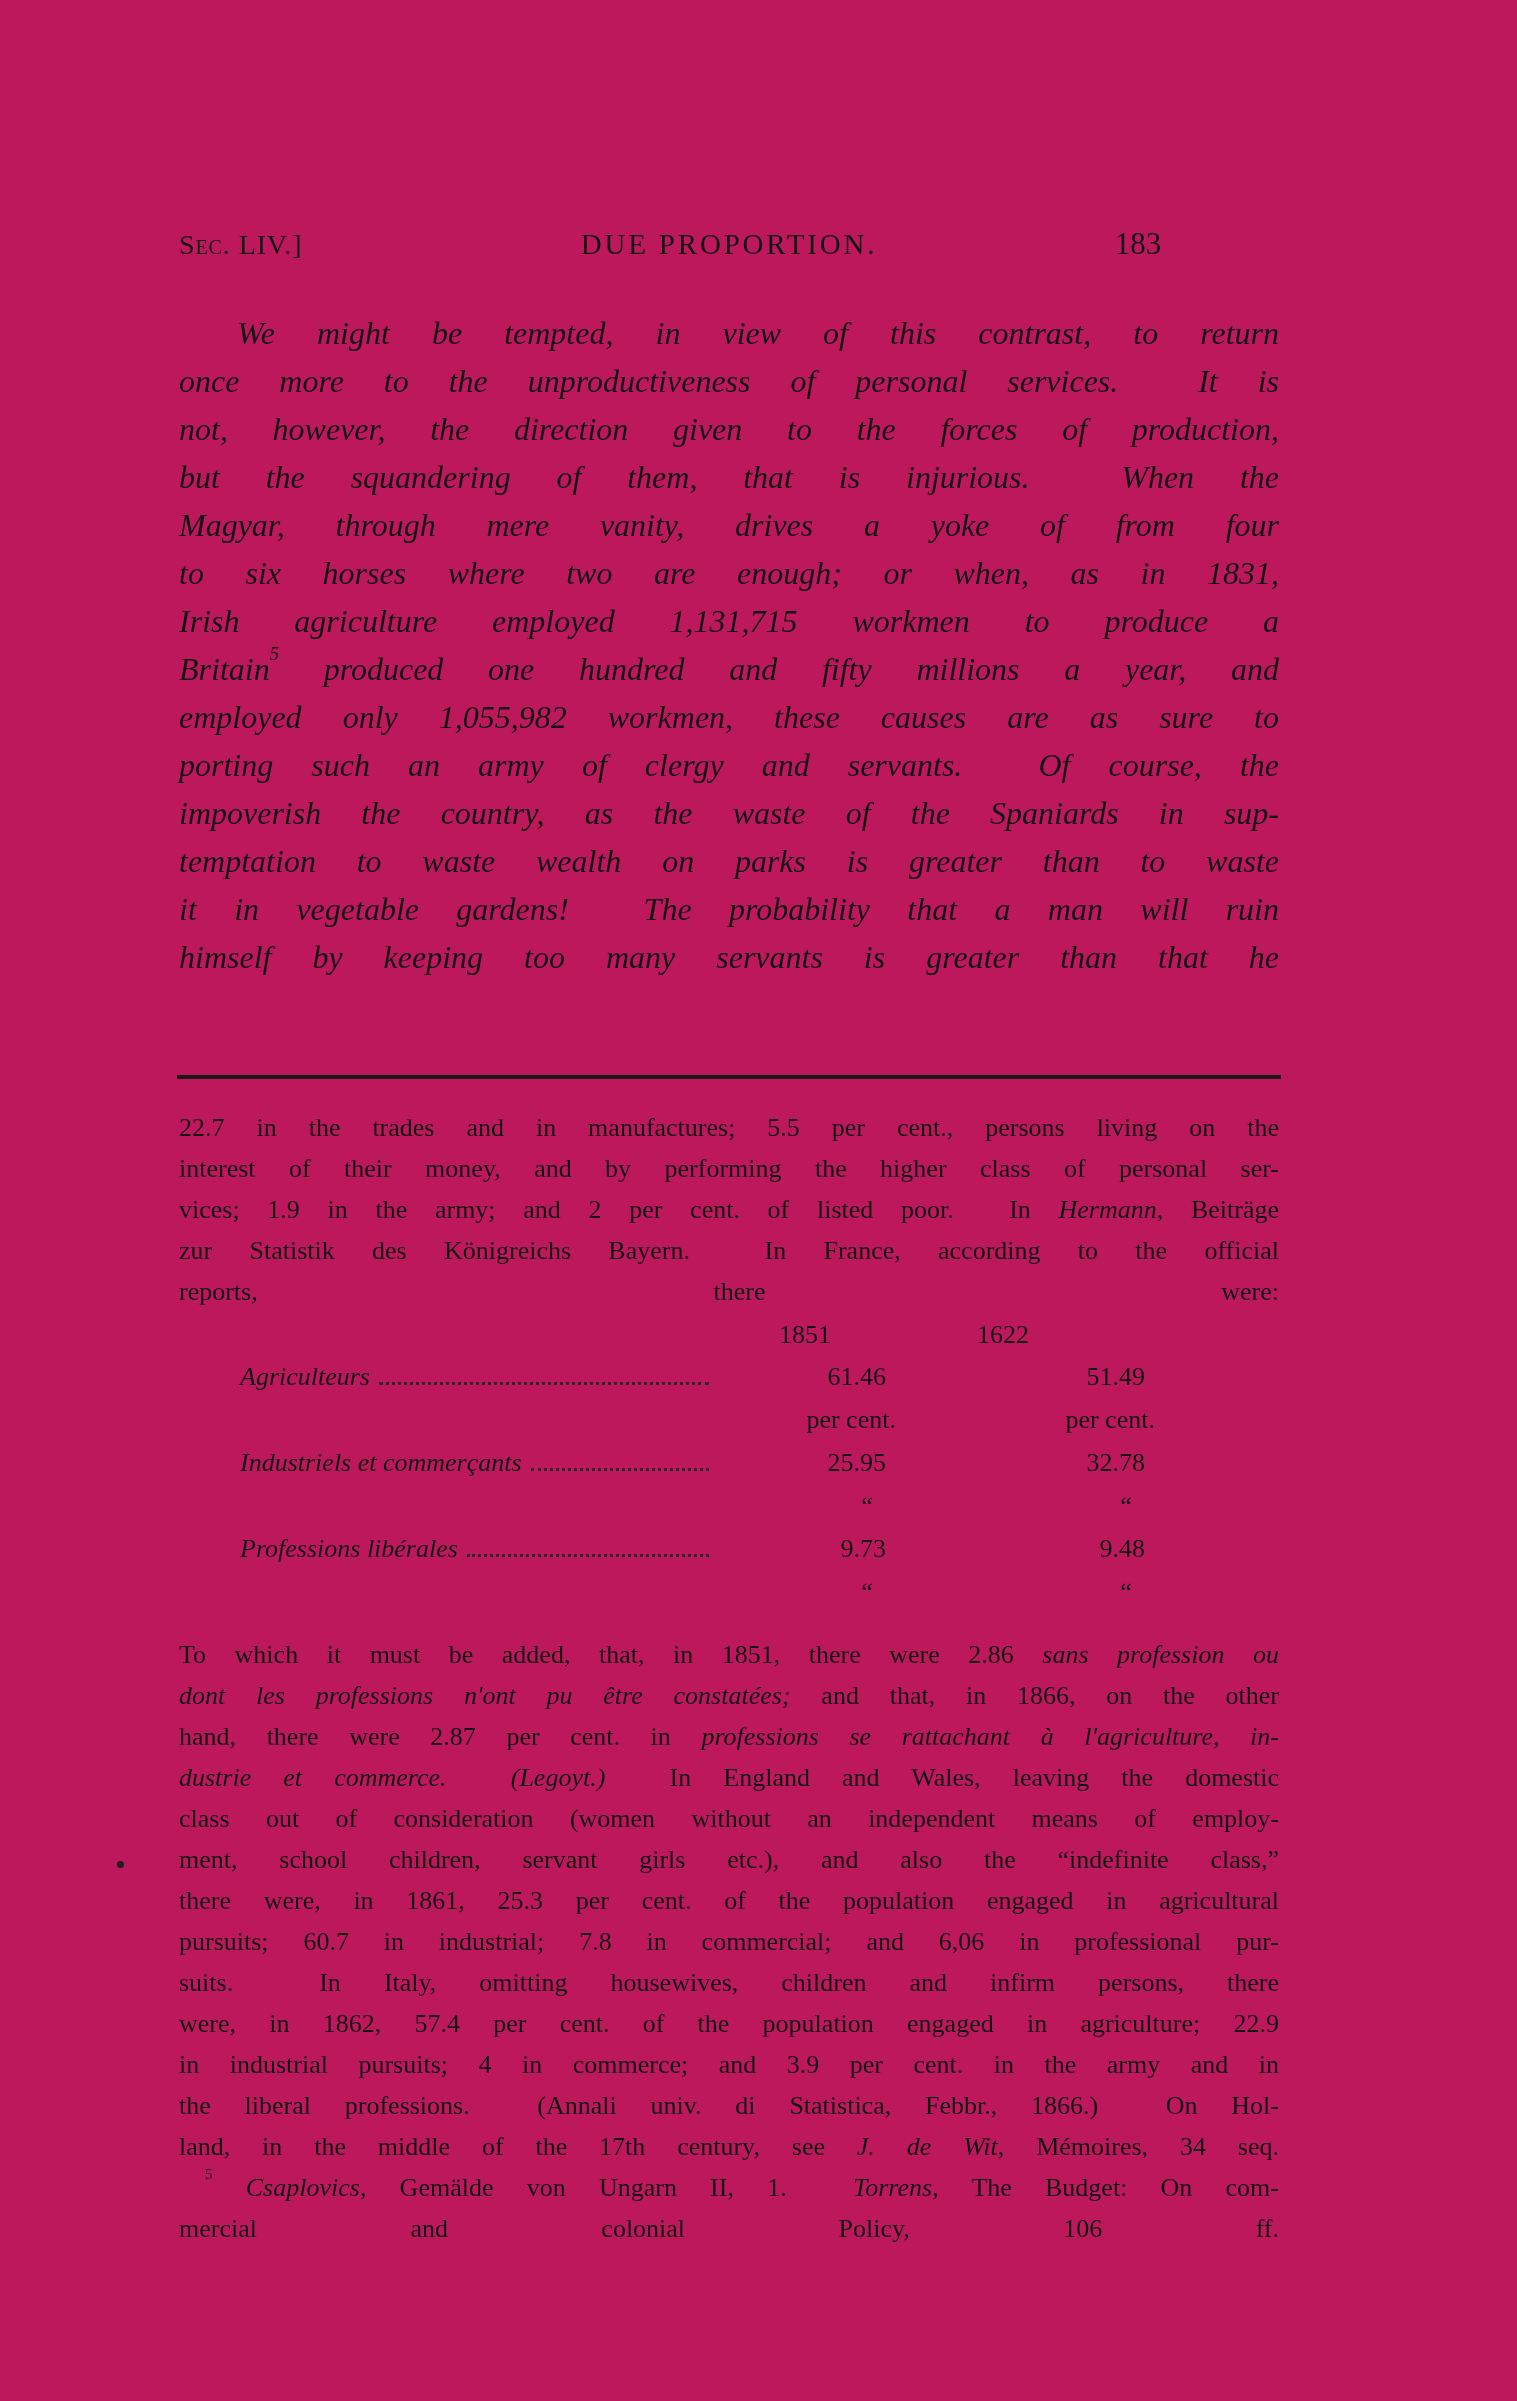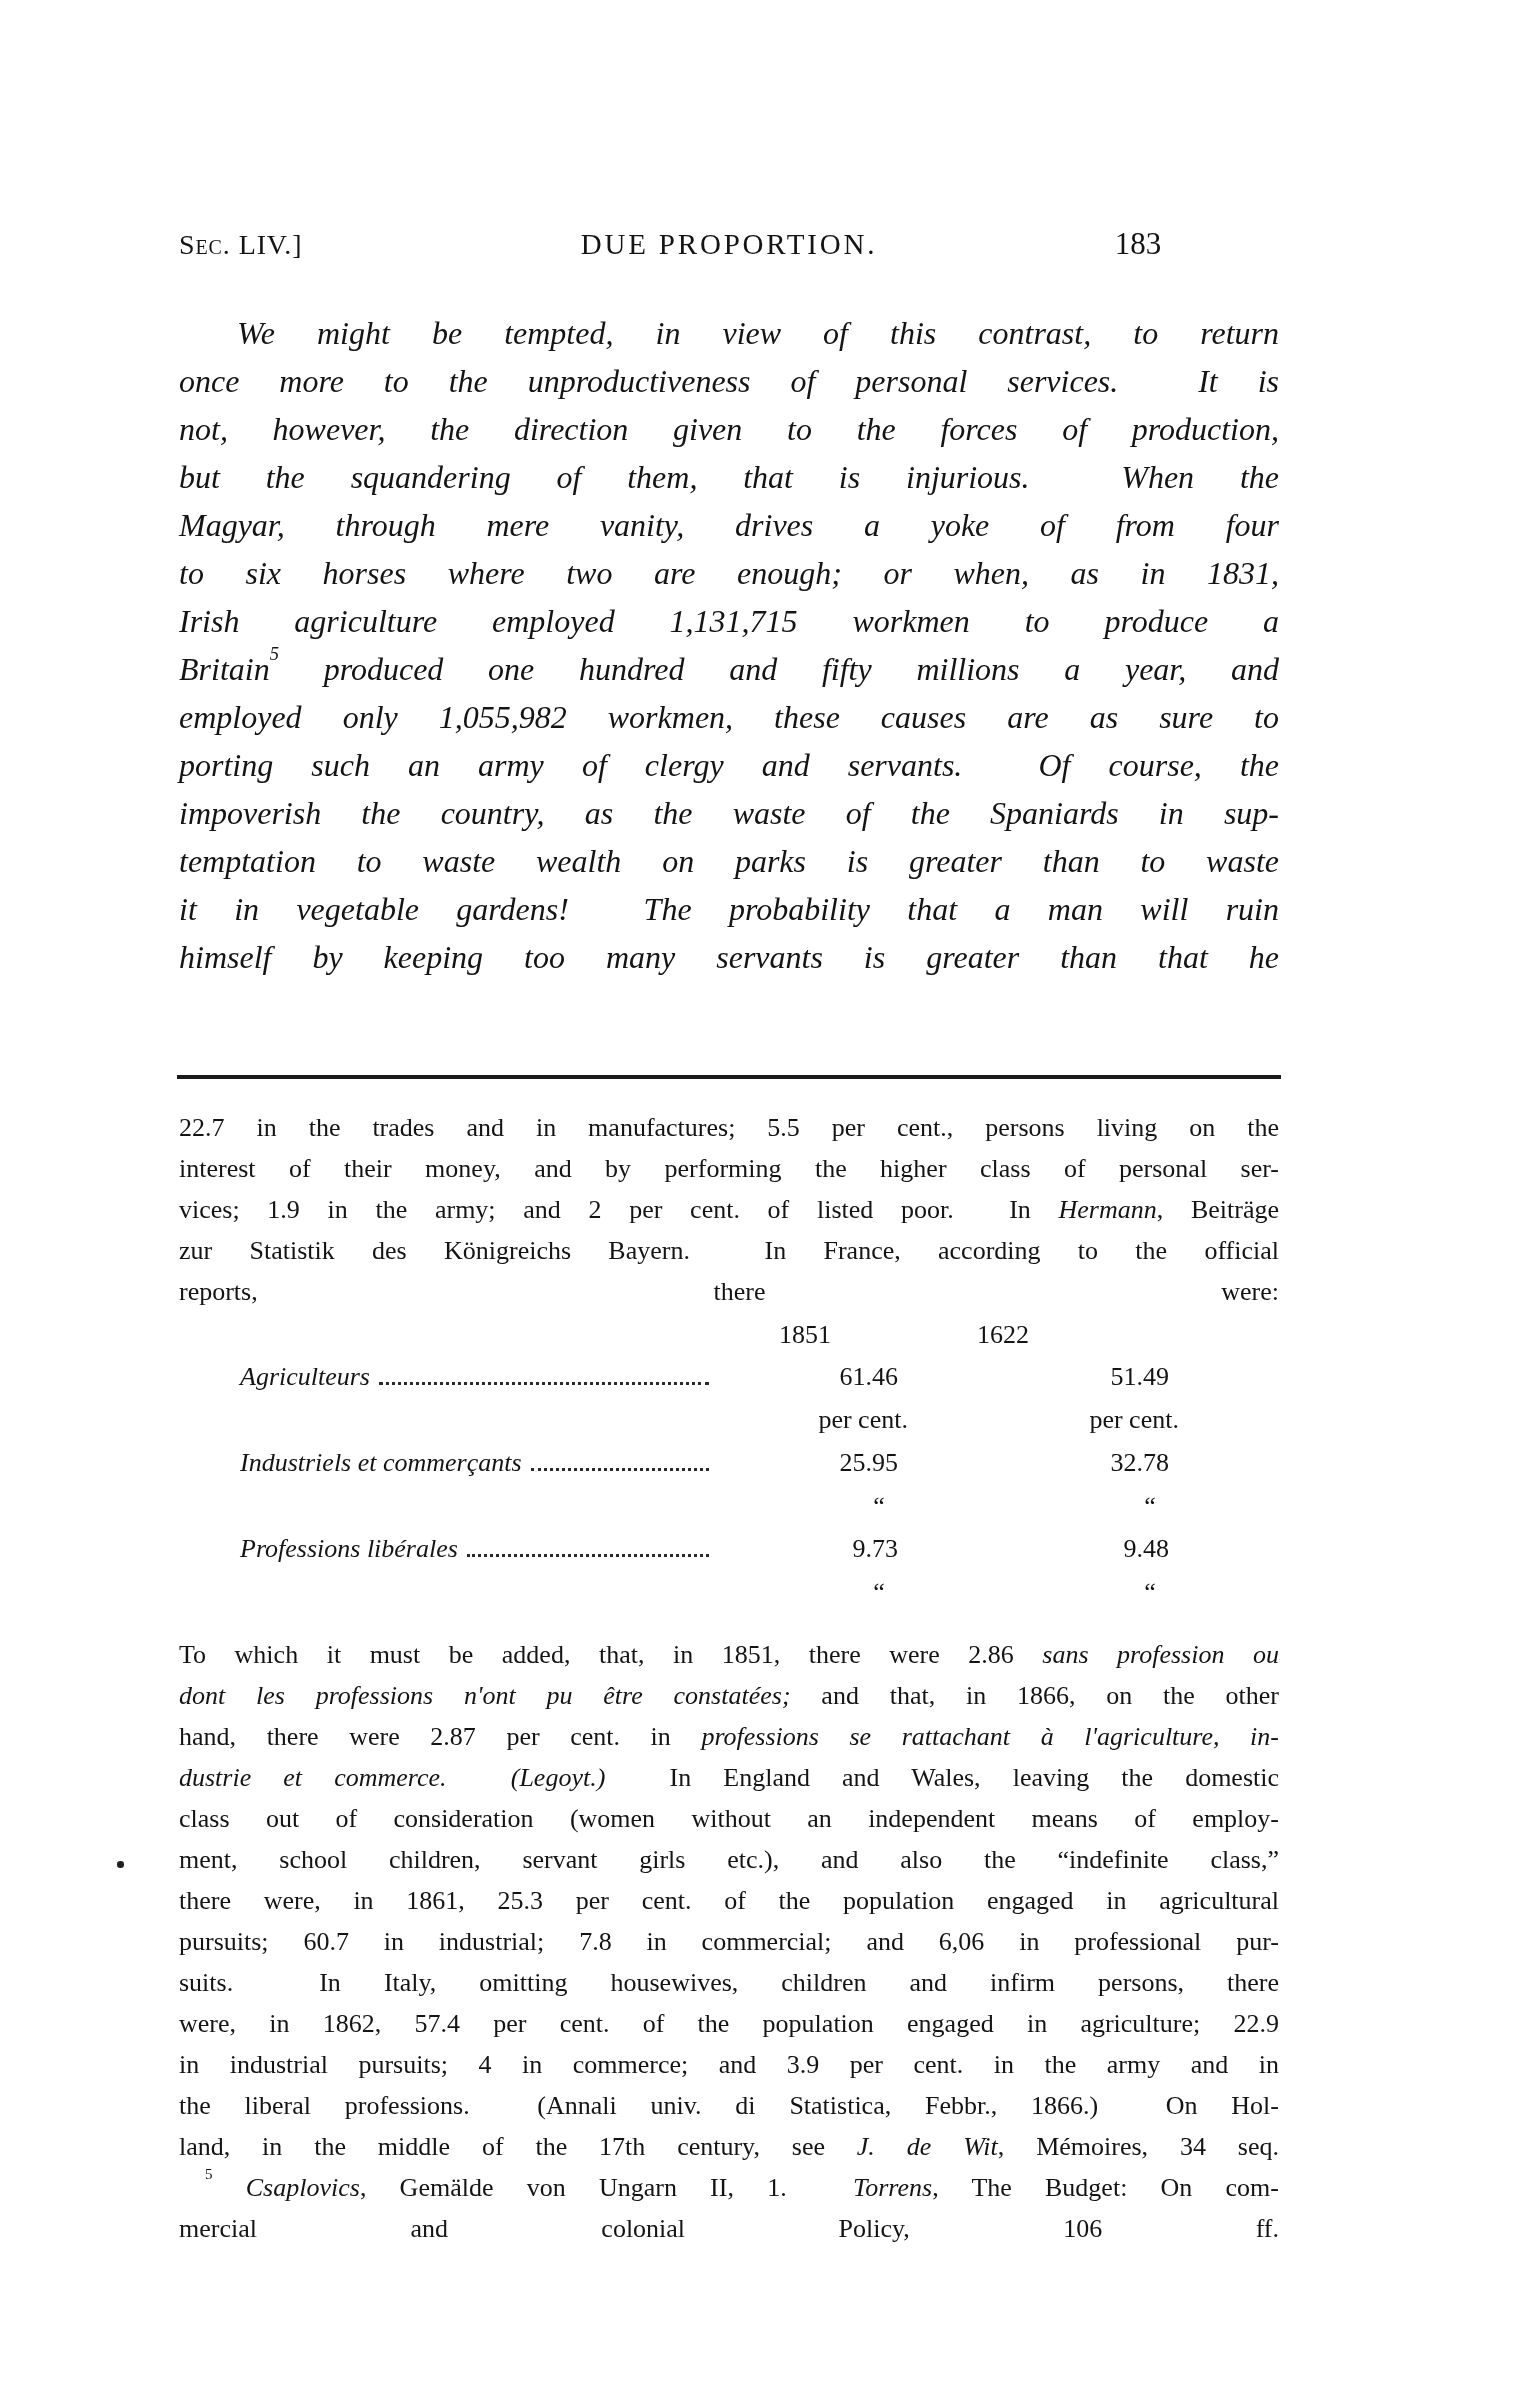--- a/index.html
+++ b/index.html
@@ -1,20 +1,20 @@
 <!DOCTYPE html>
 <html style="font-size:15px"><head>
 <meta charset="utf-8">
 <style>
   html,body { margin:0; padding:0; background:#e8e8e8; }
   .page {
     position:relative;
     width:1518px; height:2401px;
     margin:0 auto;
-    background:#ffffff;
+    background:#be185d;
     color:#141414;
     font-family:"Liberation Serif", serif;
     overflow:hidden;
   }
   
   .runhead {
     position:absolute; top:226px; left:179px; width:1100px;
     display:flex; justify-content:space-between; align-items:baseline;
   }
   .runhead .sec {
@@ -50,21 +50,21 @@
   .fline {
     font-size:26px; line-height:41px;
     text-align:justify; text-align-last:justify;
   }
   .fline.indent { text-indent:26px; }
   
   .ftable { margin:1.9px 0 21px 0; font-size:26px; }
   .ft-head { display:flex; line-height:41px; }
   .ft-head .sp { width:527px; }
   .ft-head .hy { width:198px; text-align:center; }
-  .ft-row { display:flex; line-height:43px; align-items:baseline;gap:12px; }
+  .ft-row { display:flex; line-height:43px; align-items:baseline; }
   .ft-label { width:476px; margin-left:61px; display:flex; align-items:baseline; }
   .ft-label .leader { flex:1 1 auto; border-bottom:3.8px dotted #2a2a2a; margin:0 7.5px 8.5px 9.4px; }
   .ft-cell { width:259px; display:flex; align-items:center;flex-direction:column; }
   .ft-num { display:inline-block; width:81px; text-align:right; }
   .ft-unit { margin-left:11.3px; }
   .ft-unit.ditto { margin-left:43px; }
   
   .inkdot {
     position:absolute; left:117px; top:1861px; width:6.6px; height:6.6px;
     background:#202020; border-radius:50%;

